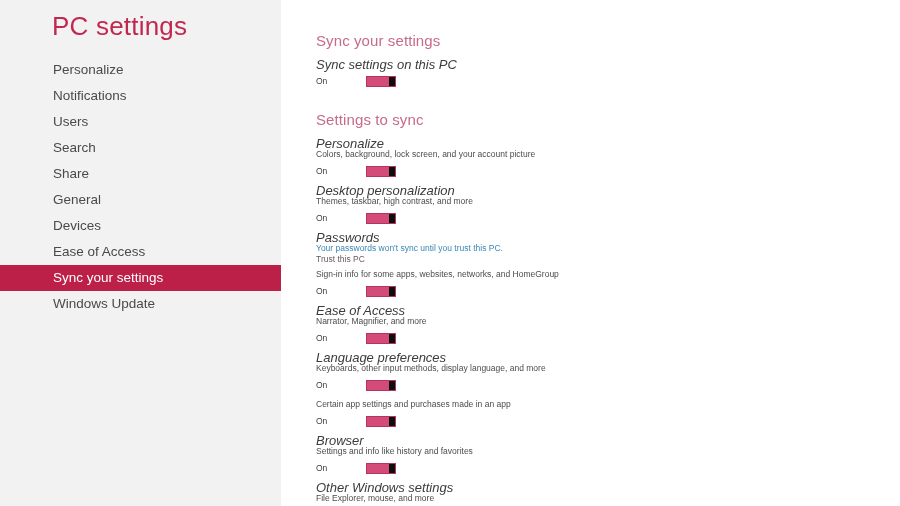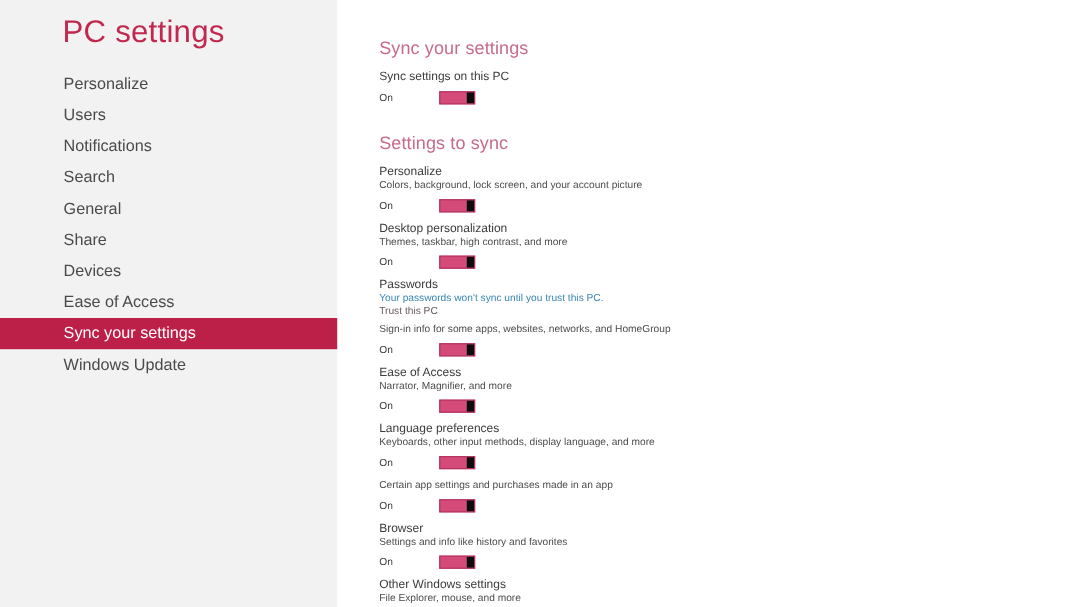--- a/index.html
+++ b/index.html
@@ -69,24 +69,25 @@
     color: #c76b8a;
     font-size: 15px;
     font-weight: 300;
     letter-spacing: 0.1px;
     white-space: nowrap;
   }
   .sec-sync-your { padding-top: 32px; }
   .sec-settings-to-sync { padding-top: 23px; }
 
   .setting-title {
-    font-size: 10px;
+    font-size: 13px;
     color: #3b3b3b;
     line-height: 11px;
     white-space: nowrap;
+    font-style: italic;
   }
   .setting-desc {
     font-size: 8.5px;
     color: #4c4c4c;
     line-height: 11px;
     white-space: nowrap;
   }
   .setting-note {
     font-size: 8.5px;
     color: #3b86b5;
@@ -145,33 +146,33 @@
 <div class="screen">
 
   <div class="sidebar">
     <div class="pc-title">PC settings</div>
 
     <div class="nav-list">
       <div class="nav-item">
         <span>Personalize</span>
       </div>
       <div class="nav-item">
+        <span>Notifications</span>
+      </div>
+      <div class="nav-item">
         <span>Users</span>
       </div>
       <div class="nav-item">
-        <span>Notifications</span>
-      </div>
-      <div class="nav-item">
         <span>Search</span>
       </div>
       <div class="nav-item">
+        <span>Share</span>
+      </div>
+      <div class="nav-item">
         <span>General</span>
-      </div>
-      <div class="nav-item">
-        <span>Share</span>
       </div>
       <div class="nav-item">
         <span>Devices</span>
       </div>
       <div class="nav-item">
         <span>Ease of Access</span>
       </div>
       <div class="nav-item selected">
         <span>Sync your settings</span>
       </div>

